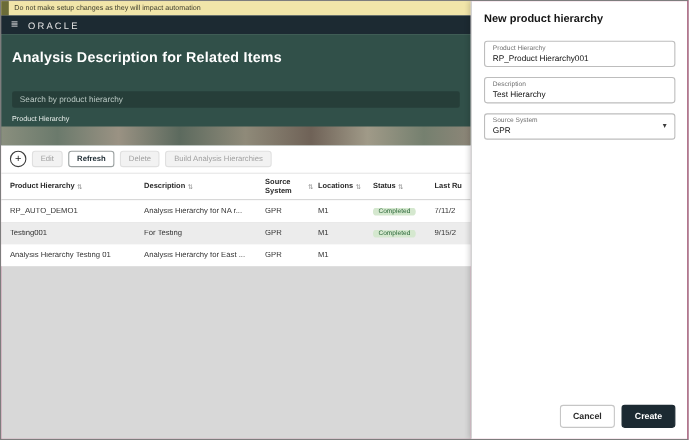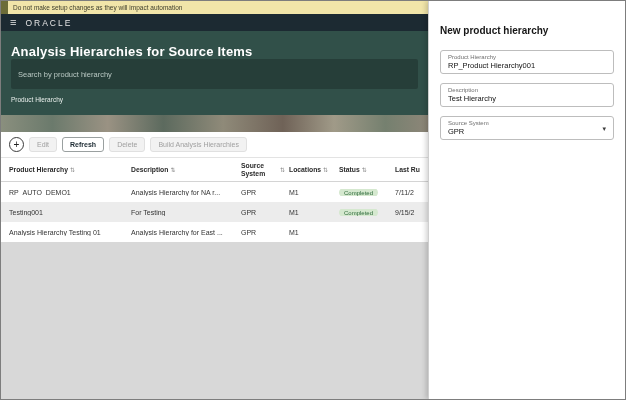--- a/index.html
+++ b/index.html
@@ -12,21 +12,21 @@
   .banner { height:13px; background:#f1e5a9; display:flex; align-items:center; gap:5px; font-size:6.5px; color:#3e3e2d; flex:0 0 auto; }
   .banner-block { width:7px; height:13px; background:#6c6c38; flex:0 0 auto; }
 
   .navbar { height:17px; background:#1c2a32; display:flex; align-items:center; gap:9px; padding:0 9px; flex:0 0 auto; }
   .hamburger { color:#e8e8e8; font-size:11px; line-height:1; cursor:pointer; }
   .hamburger::before { content:"≡"; }
   .brand { color:#e4e4e4; font-size:8.5px; letter-spacing:2px; }
 
   .hero { position:relative; height:101px; background:#315049; padding:0 10px; flex:0 0 auto; }
   .hero-title { padding-top:13px; font-size:13px; font-weight:bold; color:#fff; letter-spacing:0.2px; }
-  .hero-search { display:block; margin-top:0; width:100%; height:30px; background:rgba(0,0,0,0.22); border:none; border-radius:2px; color:#e3ebe8; font-size:7.5px; padding:0 7px; outline:none; }
+  .hero-search { display:block; margin-top:24px; width:100%; height:15px; background:rgba(0,0,0,0.22); border:none; border-radius:2px; color:#e3ebe8; font-size:7.5px; padding:0 7px; outline:none; }
   .hero-search::placeholder { color:#b9c8c3; }
   .chipbar { margin-top:7px; font-size:6.5px; color:#e9efec; cursor:pointer; width:max-content; }
   .hero-photo { position:absolute; left:0; right:0; bottom:0; height:17px;
     background:linear-gradient(90deg,#8a8f7e 0%,#6b7a6c 12%,#9a9283 25%,#5c6a5e 38%,#8f8a79 52%,#6f6257 66%,#a09a88 78%,#75806f 90%,#8d8678 100%); }
 
   .toolbar { height:26px; background:#ffffff; display:flex; align-items:center; gap:5px; padding:0 8px; border-bottom:1px solid #e3e3e3; flex:0 0 auto; }
   .add-btn { width:15px; height:15px; border-radius:50%; border:1px solid #3c3c3c; background:#fff; color:#222; font-size:10px; line-height:1; display:flex; align-items:center; justify-content:center; cursor:pointer; }
   .add-btn::before { content:"+"; }
   .tb-btn { font-family:inherit; font-size:7px; padding:3px 7px; border-radius:3px; cursor:pointer; }
   .tb-btn.primary { color:#1c2a32; font-weight:bold; background:#fff; border:1px solid #9aa0a0; }
@@ -38,21 +38,21 @@
   .c1 { width:122px; } .c2 { width:110px; } .c3 { width:48px; }
   .c4 { width:50px; } .c5 { width:56px; } .c6 { flex:1; overflow:hidden; white-space:nowrap; }
   .th.c3 span:first-child { white-space:normal; line-height:1.15; }
 
   .trow { display:flex; align-items:center; height:20px; padding:0 8px; font-size:7px; color:#333; background:#fff; flex:0 0 auto; cursor:pointer; }
   .trow.stripe { background:#ececec; }
   .td { overflow:hidden; white-space:nowrap; padding-right:4px; }
   .badge { background:#d5e8cf; color:#2e6a3b; border-radius:7px; padding:1.5px 5px; font-size:6px; }
 
   
-  .panel { flex:1; background:#fff; border-left:1px solid #cfcfcf; box-shadow:-2px 0 5px rgba(0,0,0,0.18); display:flex; flex-direction:column; padding:24px 11px 10px 11px; position:relative; z-index:2; }
+  .panel { flex:1; background:#fff; border-left:1px solid #cfcfcf; box-shadow:-2px 0 5px rgba(0,0,0,0.18); display:flex; flex-direction:column; padding:11px 11px 10px 11px; position:relative; z-index:2; }
   .panel-title { font-size:10px; font-weight:bold; color:#161616; margin-bottom:14px; }
   .field { border:1px solid #bdbdbd; border-radius:3px; padding:3px 7px; margin-bottom:9px; position:relative; background:#fff; cursor:text; }
   .f-label { font-size:6px; color:#6f6f6f; }
   .f-value { font-size:7.5px; color:#121212; margin-top:1px; min-height:8px; }
   .field.select { cursor:pointer; }
   .caret { position:absolute; right:7px; top:50%; transform:translateY(-50%); color:#3c3c3c; font-size:7px; line-height:1; }
   .caret::before { content:"▾"; }
   .count-badge { position:absolute; right:20px; top:50%; transform:translateY(-50%); border:1px solid #b9b9b9; border-radius:3px; font-size:6.5px; padding:1px 4px; color:#2e2e2e; background:#fff; }
   .field.locations { margin-top:10px; }
   .panel-footer { margin-top:auto; display:flex; justify-content:flex-end; gap:6px; }
@@ -71,21 +71,21 @@
       <span class="banner-block"></span>
       <span>Do not make setup changes as they will impact automation</span>
     </div>
 
     <div class="navbar">
       <span class="hamburger"></span>
       <span class="brand">ORACLE</span>
     </div>
 
     <div class="hero">
-      <div class="hero-title">Analysis Hierarchies for Source Items</div>
+      <div class="hero-title">Analysis Description for Related Items</div>
       <input type="text" class="hero-search" placeholder="Search by product hierarchy" style="">
       <div class="chipbar">
         <span>Product Hierarchy</span>
       </div>
       <div class="hero-photo"></div>
     </div>
 
     <div class="toolbar">
       <button class="add-btn"></button>
       <button class="tb-btn disabled">Edit</button>
@@ -162,15 +162,19 @@
       <div class="f-value">Test Hierarchy</div>
     </div>
 
     <div class="field select">
       <div class="f-label">Source System</div>
       <div class="f-value">GPR</div>
       <span class="caret"></span>
     </div>
 
 
+    <div class="panel-footer">
+      <button class="btn btn-cancel">Cancel</button>
+      <button class="btn btn-create">Create</button>
+    </div>
   </aside>
 
 </div>
 
 </body></html>

